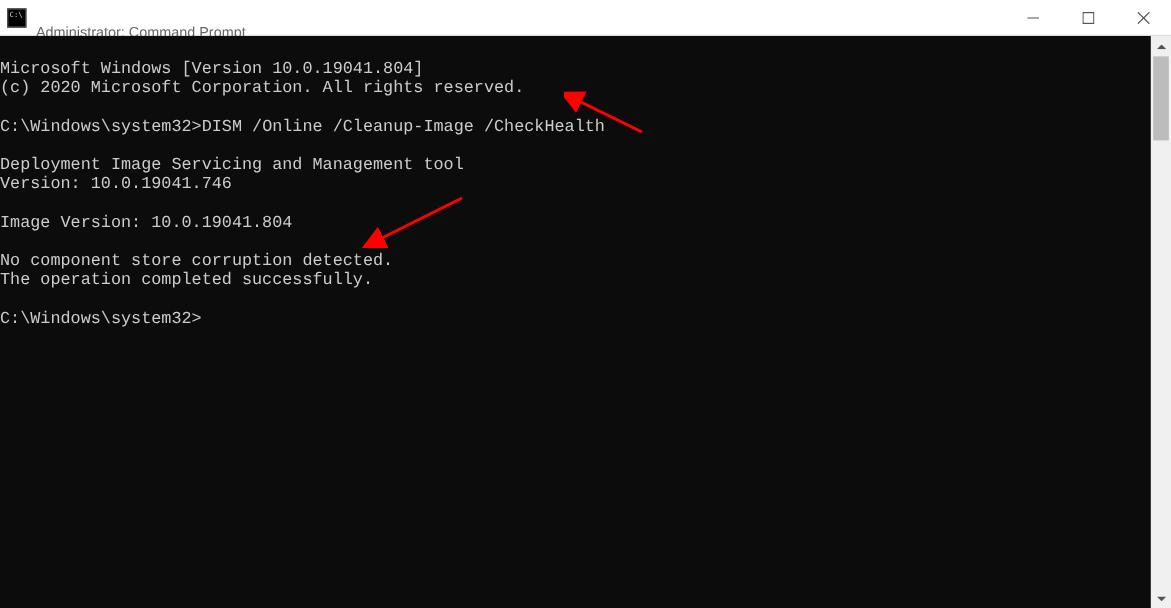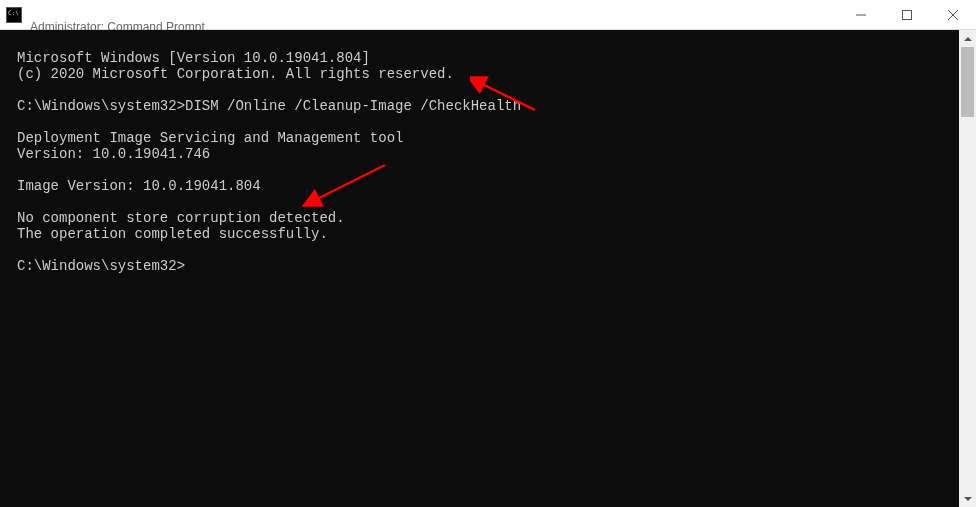--- a/index.html
+++ b/index.html
@@ -60,21 +60,21 @@
       height: 477px;
       display: flex;
     }
     .terminal {
       flex: 1;
       background: #0c0c0c;
       color: #ccc;
       font-family: Consolas, "Courier New", monospace;
       font-size: 14px;
       line-height: 16px;
-      padding: 4px 17px;
+      padding: 4px 0;
       white-space: pre;
       overflow: hidden;
       position: relative;
     }
     .scrollbar {
       width: 17px;
       background: #f0f0f0;
       display: flex;
       flex-direction: column;
     }

